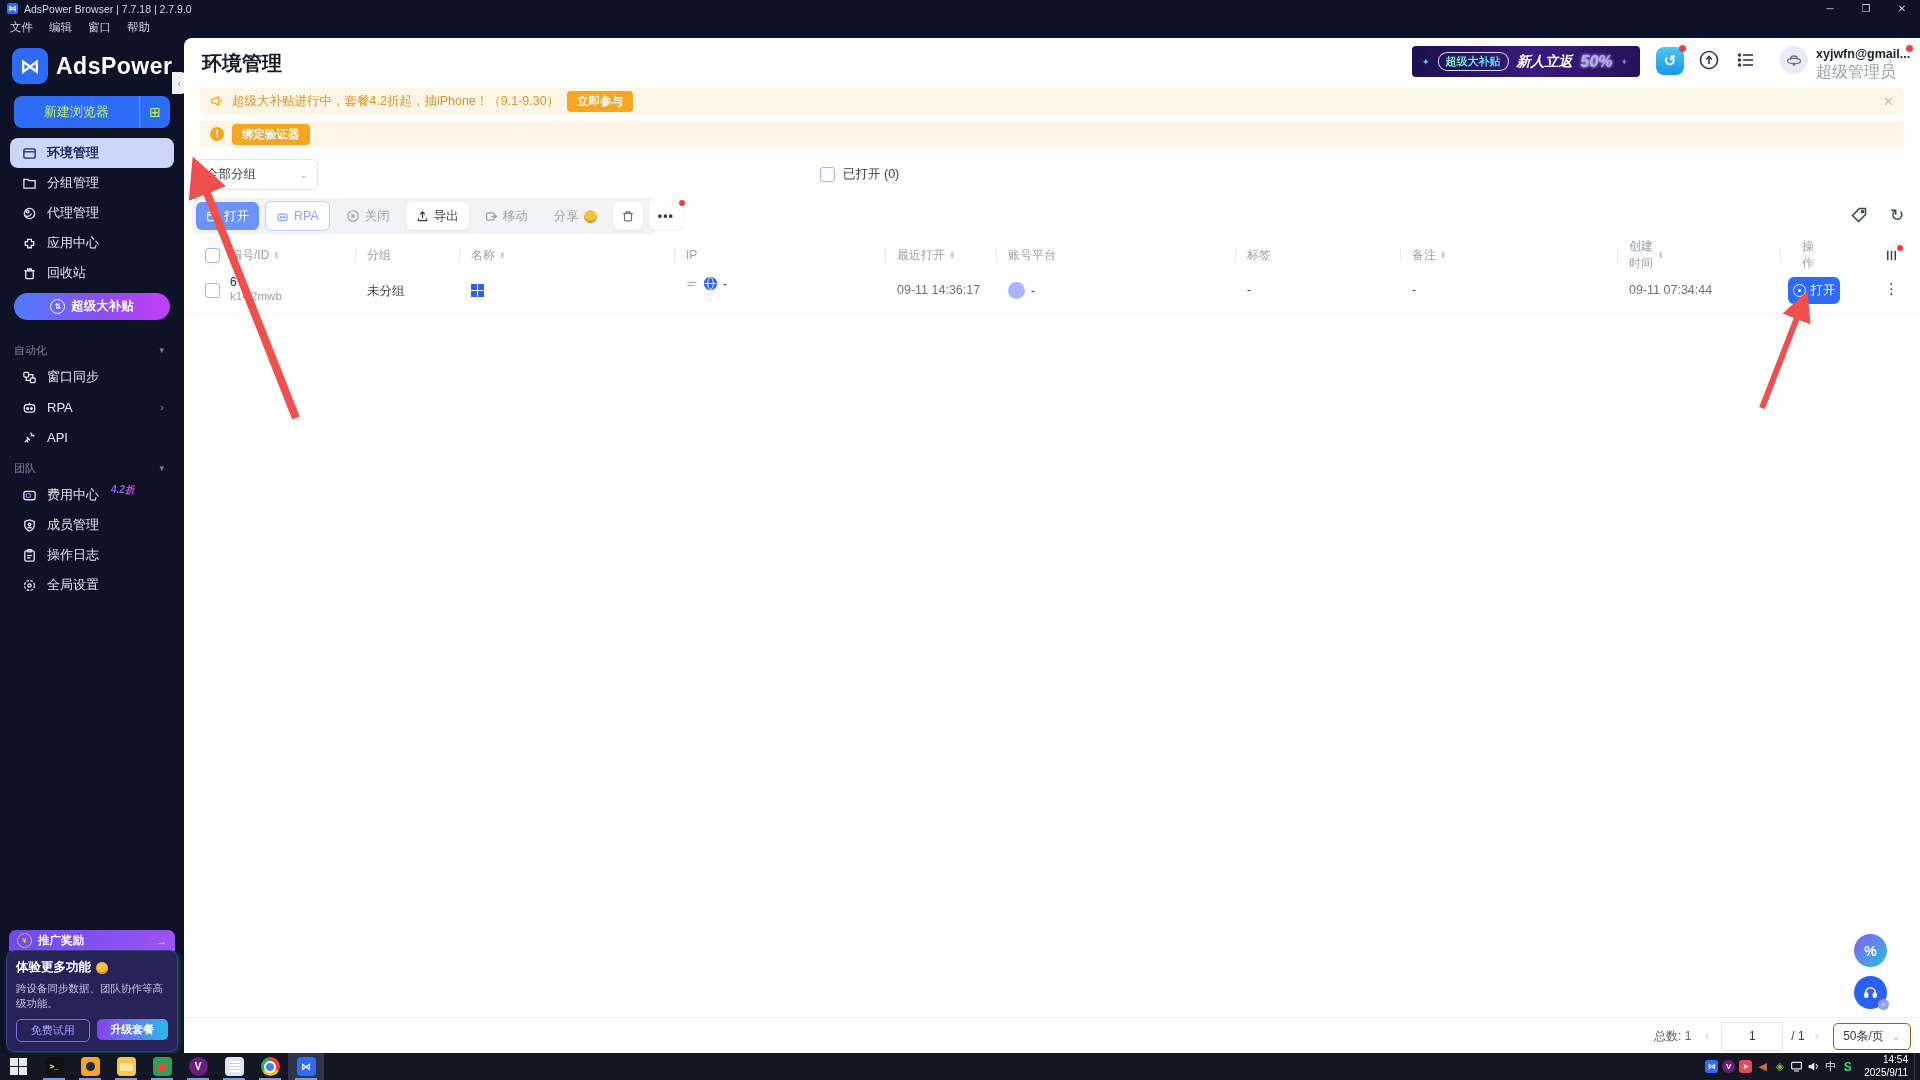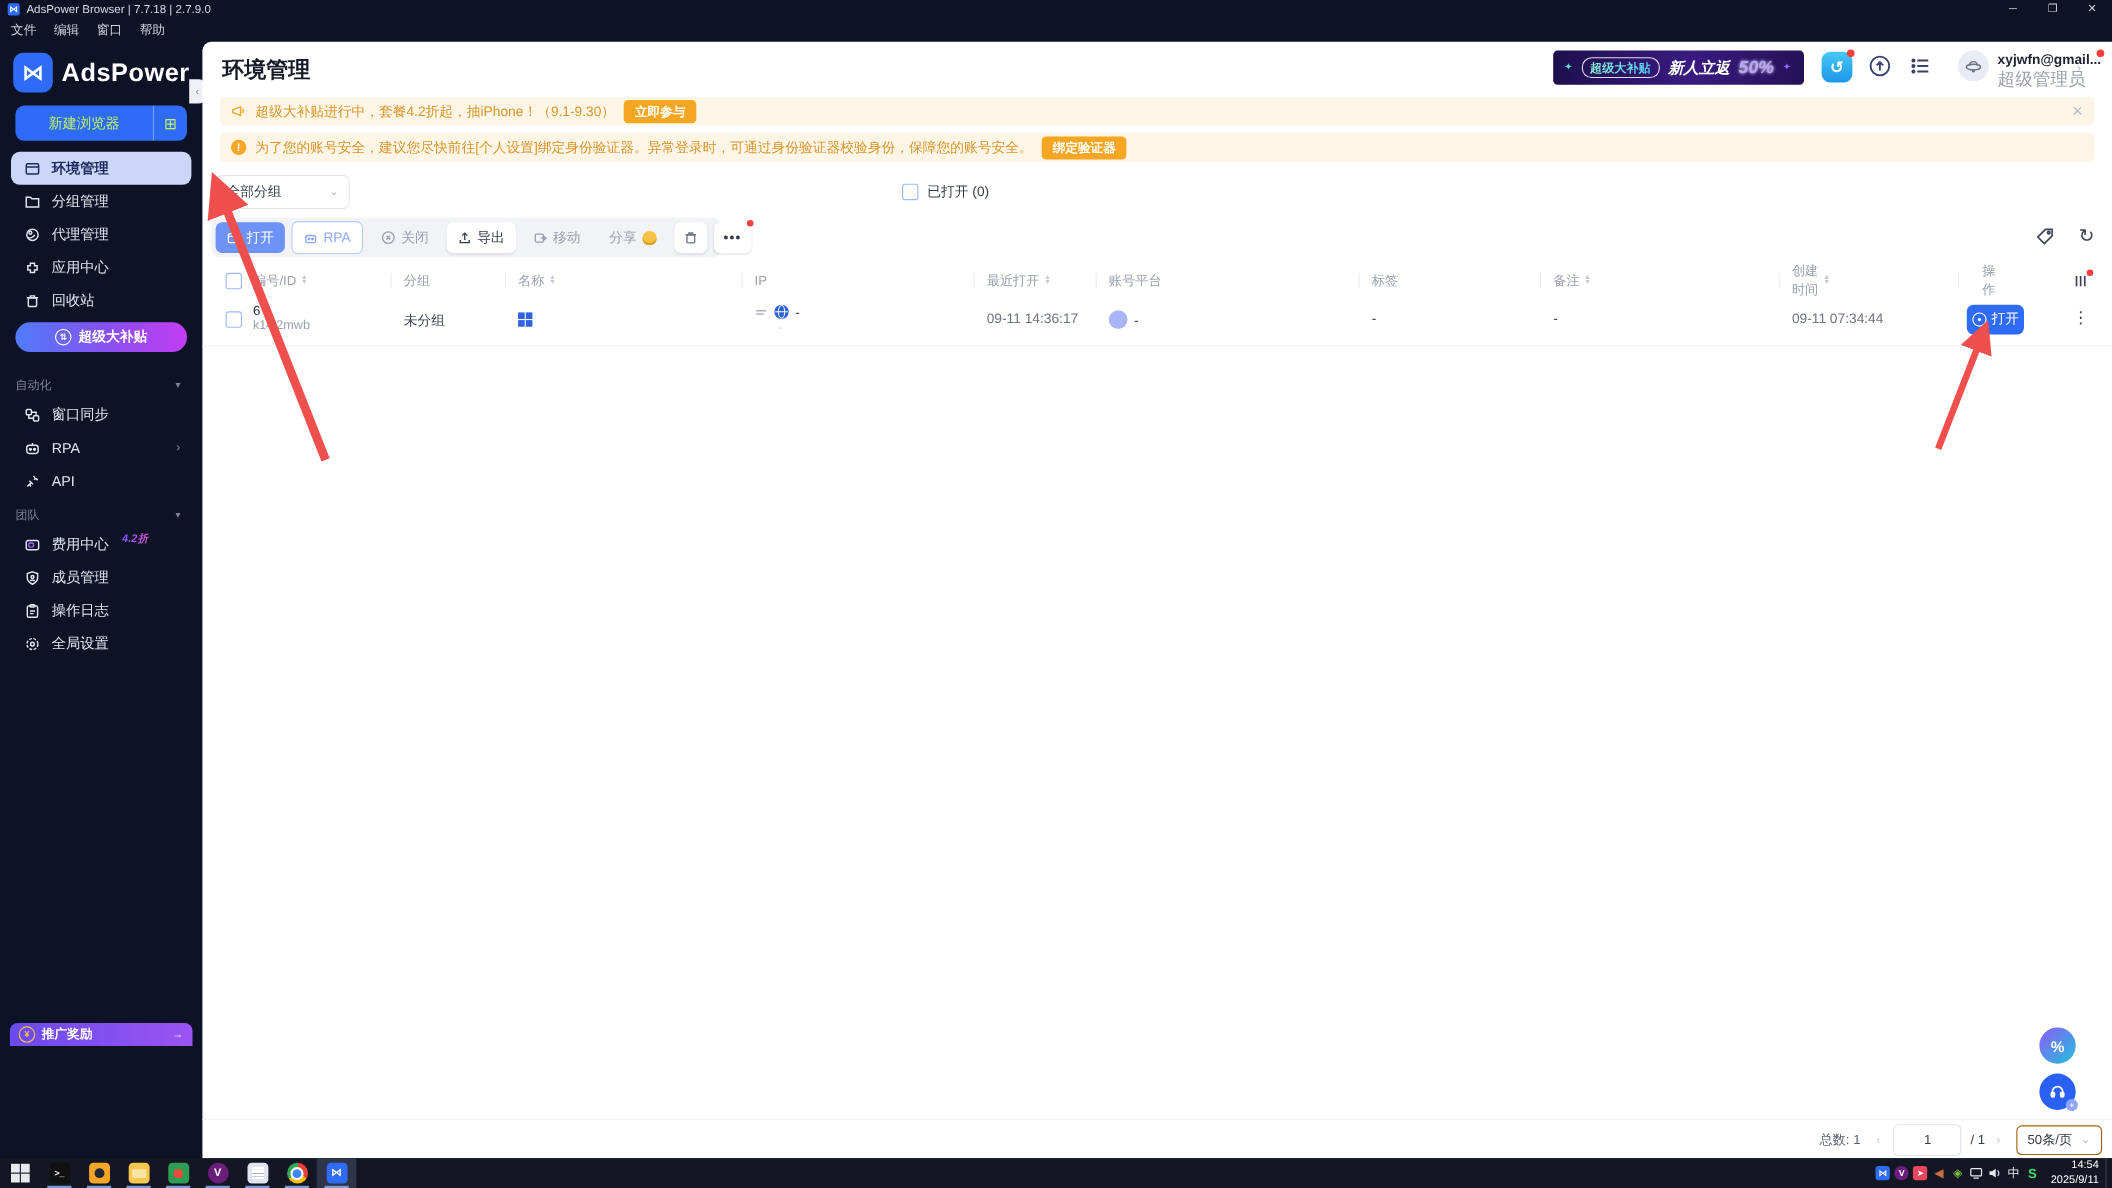--- a/index.html
+++ b/index.html
@@ -306,20 +306,31 @@
           </svg>
         </span>
       <span>全局设置</span>
     </div>
 
     <div class="abs promobar">
       <span class="coin" style="border-color:#f6c244;color:#f6c244;">¥</span>
       <span>推广奖励</span>
       <span class="arrow">→</span>
     </div>
+    <div class="abs promocard">
+      <div class="t">
+          <span>体验更多功能</span>
+        <span class="emojiface"></span>
+        </div>
+      <div class="b">跨设备同步数据、团队协作等高级功能。</div>
+      <div class="pcbtns">
+        <span class="tryb">免费试用</span>
+        <span class="upb">升级套餐</span>
+      </div>
+    </div>
   </div>
 
   <div class="abs collapse-handle">‹</div>
 
   <div class="abs main">
     <div class="abs pagetitle">环境管理</div>
 
     <div class="abs ticket">
       <span class="spark">✦</span>
       <span class="pill">超级大补贴</span>
@@ -364,21 +375,20 @@
       <svg width="14" height="14" viewBox="0 0 16 16" fill="none" stroke="#f5a623" stroke-width="1.5">
           <path d="M2 6.5v3l8 3V3.5l-8 3z"></path>
           <path d="M12 6c1 .8 1 3.2 0 4"></path>
         </svg>
       <span>超级大补贴进行中，套餐4.2折起，抽iPhone！（9.1-9.30）</span>
       <span class="nbtn">立即参与</span>
       <span class="bclose">✕</span>
     </div>
     <div class="abs notice" style="top:83px;">
       <span class="infodot">!</span>
-      <span>为了您的账号安全，建议您尽快前往[个人设置]绑定身份验证器。异常登录时，可通过身份验证器校验身份，保障您的账号安全。</span>
       <span class="nbtn">绑定验证器</span>
     </div>
 
     <div class="abs gsel">
       <span>全部分组</span>
       <span class="caret">⌄</span>
     </div>
     <div class="abs opened">
       <span class="cb"></span>
       <span>已打开 (0)</span>

